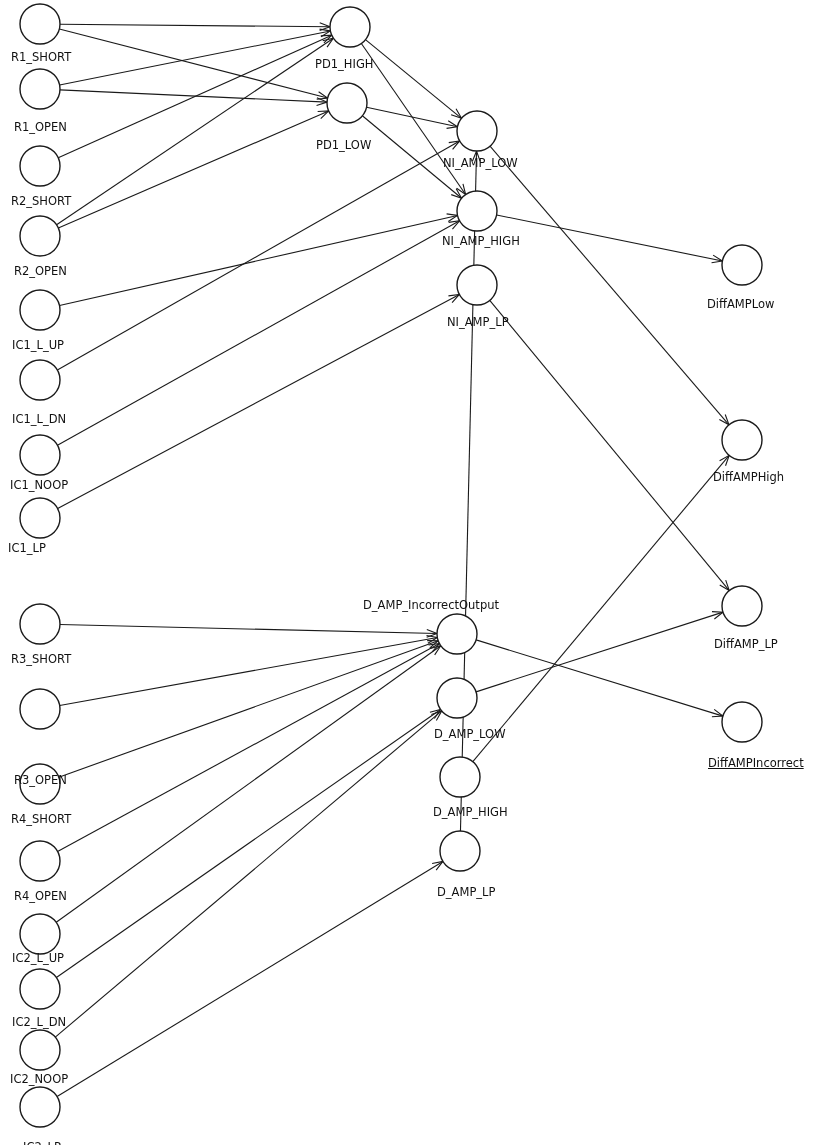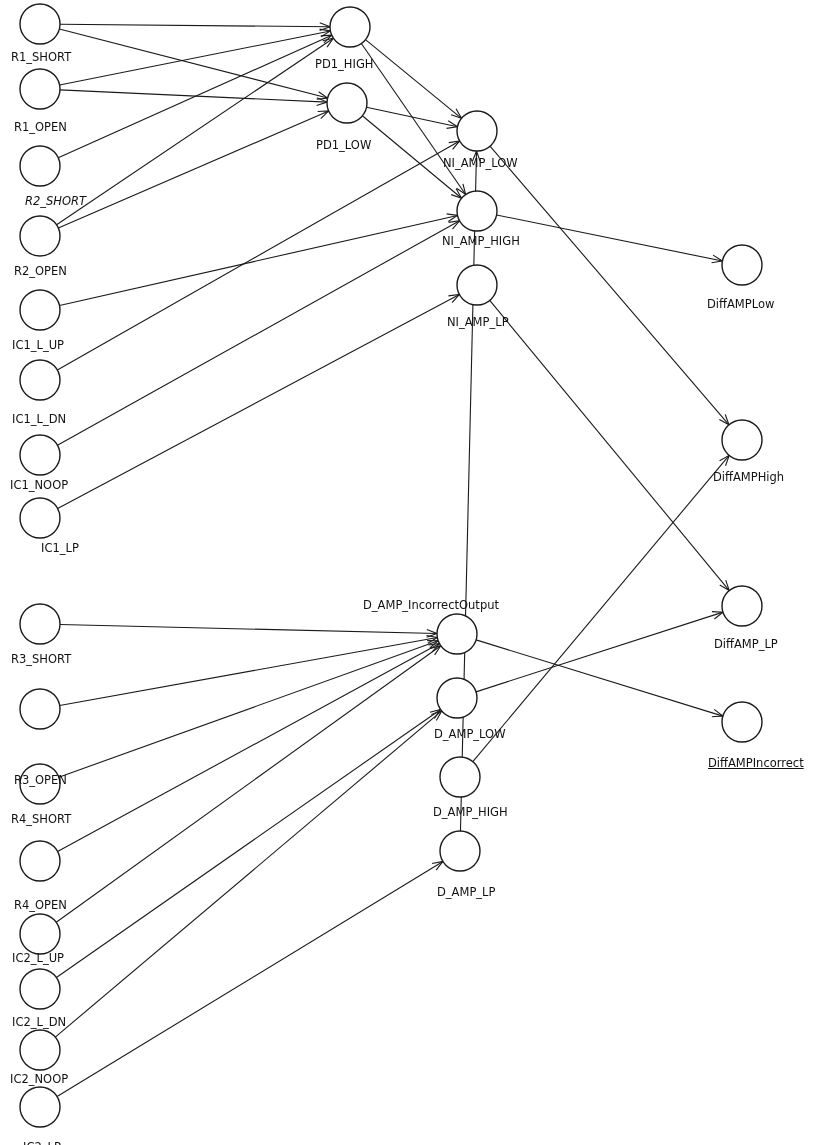--- a/index.html
+++ b/index.html
@@ -141,39 +141,39 @@
         <circle cx="40" cy="1107" r="20" class="node-circle"></circle>
         <circle cx="457" cy="634" r="20" class="node-circle"></circle>
         <circle cx="457" cy="698" r="20" class="node-circle"></circle>
         <circle cx="460" cy="777" r="20" class="node-circle"></circle>
         <circle cx="460" cy="851" r="20" class="node-circle"></circle>
       </g>
   </svg>
   <div id="labels-layer">
       <div class="node-label" style="left: 11px; top: 51px;">R1_SHORT</div>
       <div class="node-label" style="left: 14px; top: 121px;">R1_OPEN</div>
-      <div class="node-label" style="left: 25px; top: 195px; font-style: italic;">R2_SHORT</div>
+      <div class="node-label" style="left: 11px; top: 195px;">R2_SHORT</div>
       <div class="node-label" style="left: 14px; top: 265px;">R2_OPEN</div>
       <div class="node-label" style="left: 12px; top: 339px;">IC1_L_UP</div>
       <div class="node-label" style="left: 12px; top: 413px;">IC1_L_DN</div>
       <div class="node-label" style="left: 10px; top: 479px;">IC1_NOOP</div>
-      <div class="node-label" style="left: 41px; top: 542px;">IC1_LP</div>
+      <div class="node-label" style="left: 8px; top: 542px;">IC1_LP</div>
       <div class="node-label" style="left: 315px; top: 58px;">PD1_HIGH</div>
       <div class="node-label" style="left: 316px; top: 139px;">PD1_LOW</div>
       <div class="node-label" style="left: 443px; top: 157px;">NI_AMP_LOW</div>
       <div class="node-label" style="left: 442px; top: 235px;">NI_AMP_HIGH</div>
       <div class="node-label" style="left: 447px; top: 316px; text-align: center;">NI_AMP_LP</div>
       <div class="node-label" style="left: 707px; top: 298px;">DiffAMPLow</div>
       <div class="node-label" style="left: 713px; top: 471px;">DiffAMPHigh</div>
       <div class="node-label" style="left: 714px; top: 638px;">DiffAMP_LP</div>
       <div class="node-label" style="left: 708px; top: 757px; text-decoration: underline;">DiffAMPIncorrect</div>
       <div class="node-label" style="left: 11px; top: 653px; text-align: center;">R3_SHORT</div>
       <div class="node-label" style="left: 14px; top: 738px; margin-top: 36px;">R3_OPEN</div>
       <div class="node-label" style="left: 11px; top: 813px;">R4_SHORT</div>
-      <div class="node-label" style="left: 14px; top: 890px; margin-top: 9px;">R4_OPEN</div>
+      <div class="node-label" style="left: 14px; top: 890px;">R4_OPEN</div>
       <div class="node-label" style="left: 12px; top: 952px;">IC2_L_UP</div>
       <div class="node-label" style="left: 12px; top: 1016px;">IC2_L_DN</div>
       <div class="node-label" style="left: 10px; top: 1073px;">IC2_NOOP</div>
       <div class="node-label" style="left: 23px; top: 1133px; margin-top: 8px;">IC2_LP</div>
       <div class="node-label" style="left: 363px; top: 599px;">D_AMP_IncorrectOutput</div>
       <div class="node-label" style="left: 434px; top: 728px;">D_AMP_LOW</div>
       <div class="node-label" style="left: 433px; top: 806px;">D_AMP_HIGH</div>
       <div class="node-label" style="left: 437px; top: 886px;">D_AMP_LP</div>
     </div>
 </div>

